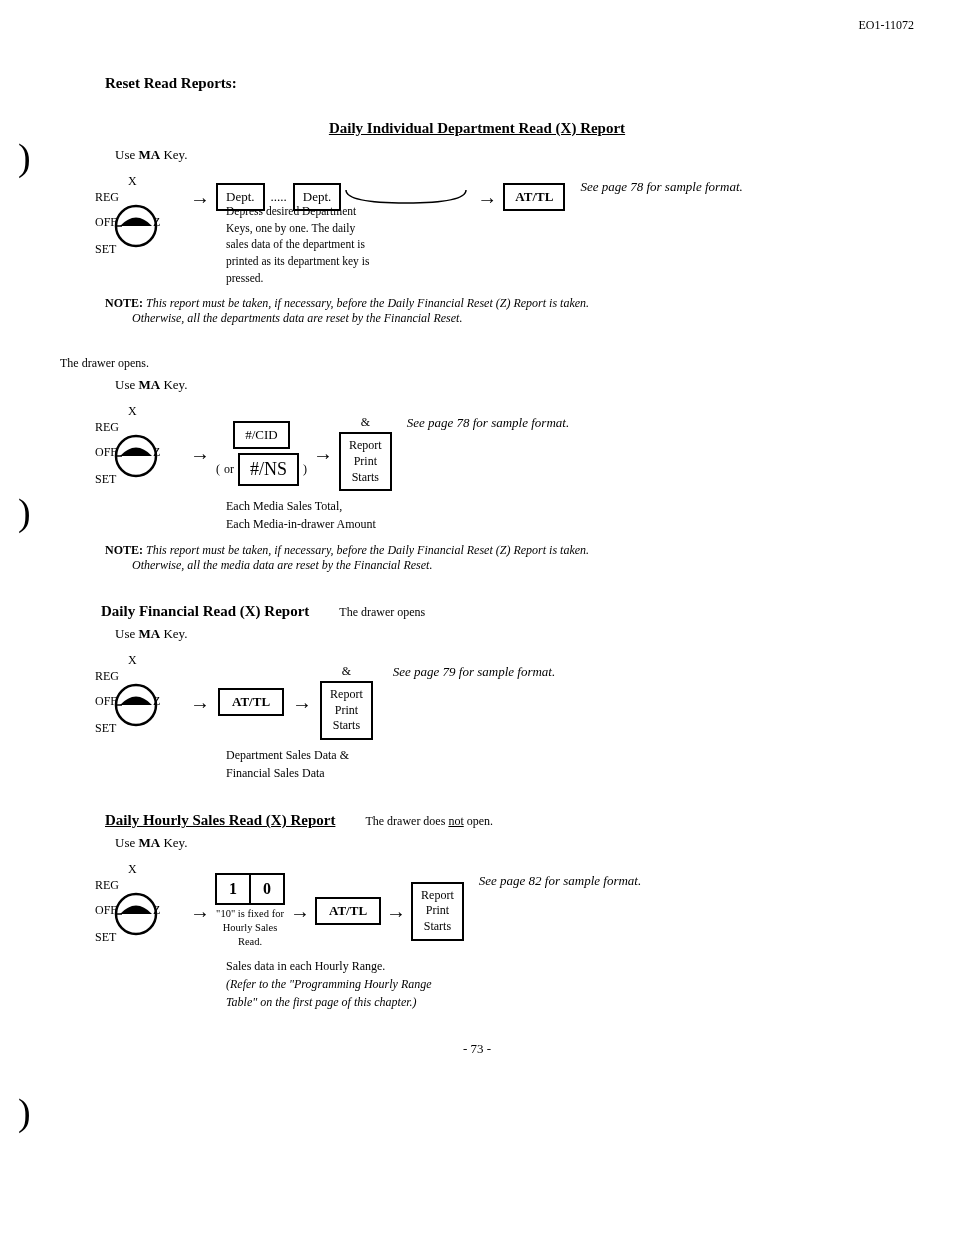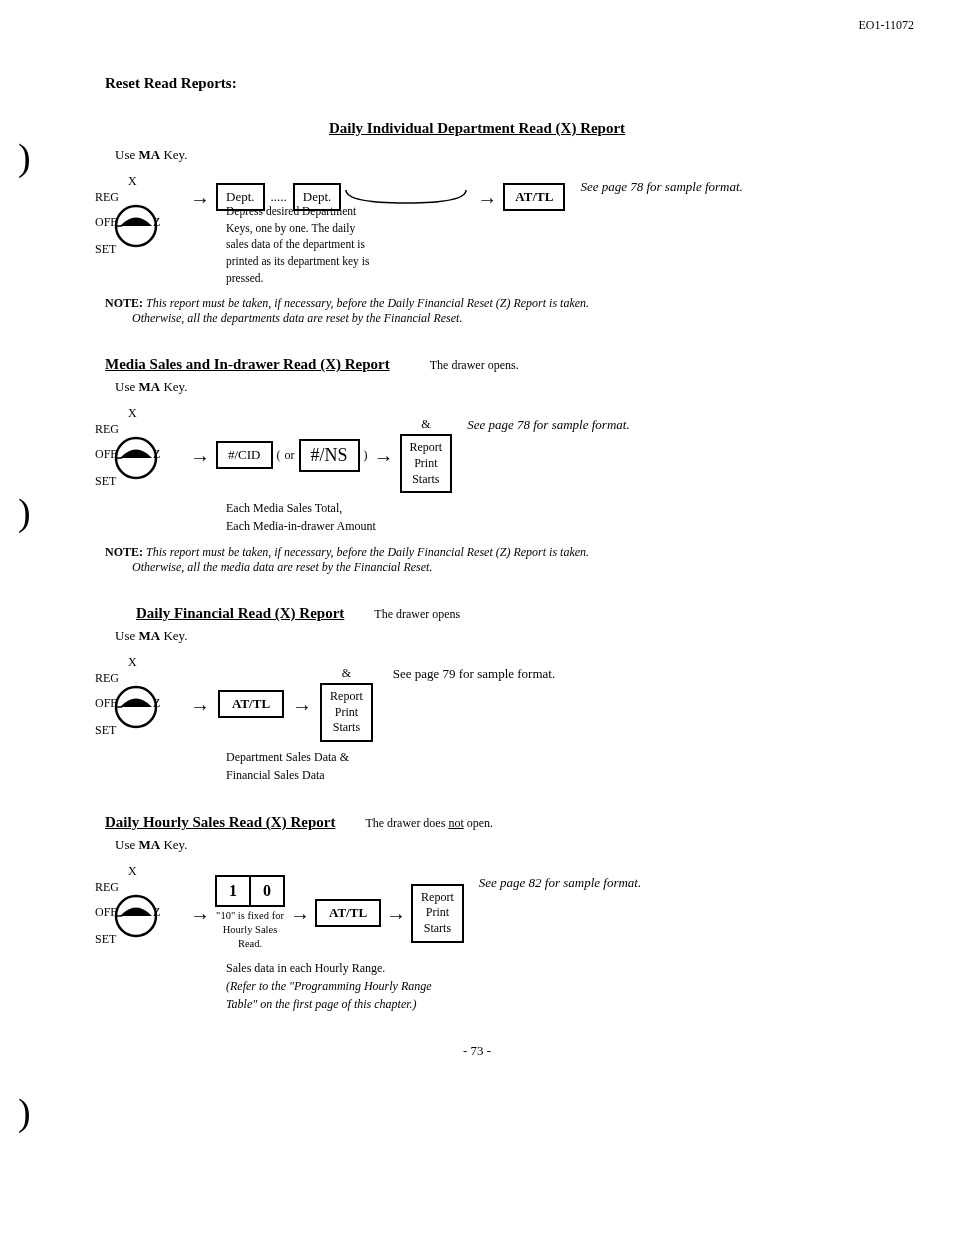--- a/index.html
+++ b/index.html
@@ -82,21 +82,20 @@
   </div>
 
   <div style="margin-top:10px;margin-left:55px;font-size:12px;">
     <span style="font-weight:bold;font-style:normal;">NOTE:</span>
     <span style="font-style:italic;"> This report must be taken, if necessary, before the Daily Financial Reset (Z) Report is taken.<br>&nbsp;&nbsp;&nbsp;&nbsp;&nbsp;&nbsp;&nbsp;&nbsp;&nbsp;Otherwise, all the departments data are reset by the Financial Reset.</span>
   </div>
 </div>
 
 <div style="margin-bottom:30px;">
   <div style="display:flex;align-items:baseline;gap:30px;">
-    <div style="font-size:15px;font-weight:bold;text-decoration:underline;margin-left:55px;">Media Sales and In-drawer Read (X) Report</div>
     <div style="font-size:12px;margin-left:10px;">The drawer opens.</div>
   </div>
 
   <div style="margin-left:65px;font-size:13px;margin-bottom:8px;margin-top:6px;">Use <span style="font-weight:bold;">MA</span> Key.</div>
 
   <div style="display:flex;align-items:flex-start;margin-left:40px;">
 
     <div style="width:90px;flex-shrink:0;margin-right:10px;position:relative;">
       <svg width="90" height="105">
         <text x="38" y="14" font-size="12" font-family="Times New Roman">X</text>
@@ -106,21 +105,21 @@
         <text x="5" y="82" font-size="12" font-family="Times New Roman">SET</text>
         <circle cx="46" cy="55" r="20" fill="none" stroke="#000" stroke-width="2.5"></circle>
         <path d="M30 55 Q46 38 62 55" fill="#000"></path>
         <line x1="32" y1="55" x2="26" y2="55" stroke="#000" stroke-width="1.5"></line>
       </svg>
     </div>
 
     <div style="display:flex;flex-direction:column;">
       <div style="display:flex;align-items:center;gap:6px;margin-top:14px;">
         <span style="font-size:20px;">→</span>
-        <div style="display:flex;flex-direction:row;gap:4px;align-items:center;">
+        <div style="display:flex;flex-direction:column;gap:4px;align-items:center;">
           <div style="border:2px solid #000;padding:4px 10px;font-size:13px;font-weight:normal;">#/CID</div>
           <div style="display:flex;align-items:center;gap:4px;">
             <span style="font-size:12px;">(</span>
             <span style="font-size:12px;">or</span>
             <div style="border:2px solid #000;padding:4px 10px;font-size:18px;">#/NS</div>
             <span style="font-size:12px;">)</span>
           </div>
         </div>
         <span style="font-size:20px;">→</span>
         <div style="display:flex;flex-direction:column;align-items:center;">
@@ -139,21 +138,21 @@
   </div>
 
   <div style="margin-top:10px;margin-left:55px;font-size:12px;">
     <span style="font-weight:bold;">NOTE:</span>
     <span style="font-style:italic;"> This report must be taken, if necessary, before the Daily Financial Reset (Z) Report is taken.<br>&nbsp;&nbsp;&nbsp;&nbsp;&nbsp;&nbsp;&nbsp;&nbsp;&nbsp;Otherwise, all the media data are reset by the Financial Reset.</span>
   </div>
 </div>
 
 <div style="margin-bottom:30px;">
   <div style="display:flex;align-items:baseline;gap:20px;">
-    <div style="font-size:15px;font-weight:bold;text-decoration:underline;margin-left:86px;">Daily Financial Read (X) Report</div>
+    <div style="font-size:15px;font-weight:bold;margin-left:51px;">Daily Financial Read (X) Report</div>
     <div style="font-size:12px;margin-left:10px;">The drawer opens</div>
   </div>
 
   <div style="margin-left:65px;font-size:13px;margin-bottom:8px;margin-top:6px;">Use <span style="font-weight:bold;">MA</span> Key.</div>
 
   <div style="display:flex;align-items:flex-start;margin-left:40px;">
 
     <div style="width:90px;flex-shrink:0;margin-right:10px;">
       <svg width="90" height="105">
         <text x="38" y="14" font-size="12" font-family="Times New Roman">X</text>
@@ -175,21 +174,21 @@
         <div style="display:flex;flex-direction:column;align-items:center;">
           <span style="font-size:12px;margin-bottom:2px;">&amp;</span>
           <div style="border:2px solid #000;padding:4px 8px;font-size:12px;text-align:center;line-height:1.3;">Report<br>Print<br>Starts</div>
         </div>
       </div>
 
       <div style="margin-top:6px;margin-left:36px;font-size:12px;line-height:1.5;">Department Sales Data &amp;<br>Financial Sales Data</div>
     </div>
 
     <div style="display:flex;flex-direction:column;margin-left:20px;margin-top:14px;">
-      <div style="font-size:13px;">See page 79 for
+      <div style="font-style:italic;font-size:13px;">See page 79 for
 sample format.</div>
     </div>
   </div>
 </div>
 
 <div style="margin-bottom:30px;">
   <div style="display:flex;align-items:baseline;gap:20px;">
     <div style="font-size:15px;font-weight:bold;text-decoration:underline;margin-left:55px;">Daily Hourly Sales Read (X) Report</div>
     <div style="font-size:12px;margin-left:10px;">The drawer does <span style="text-decoration:underline;">not</span> open.</div>
   </div>

